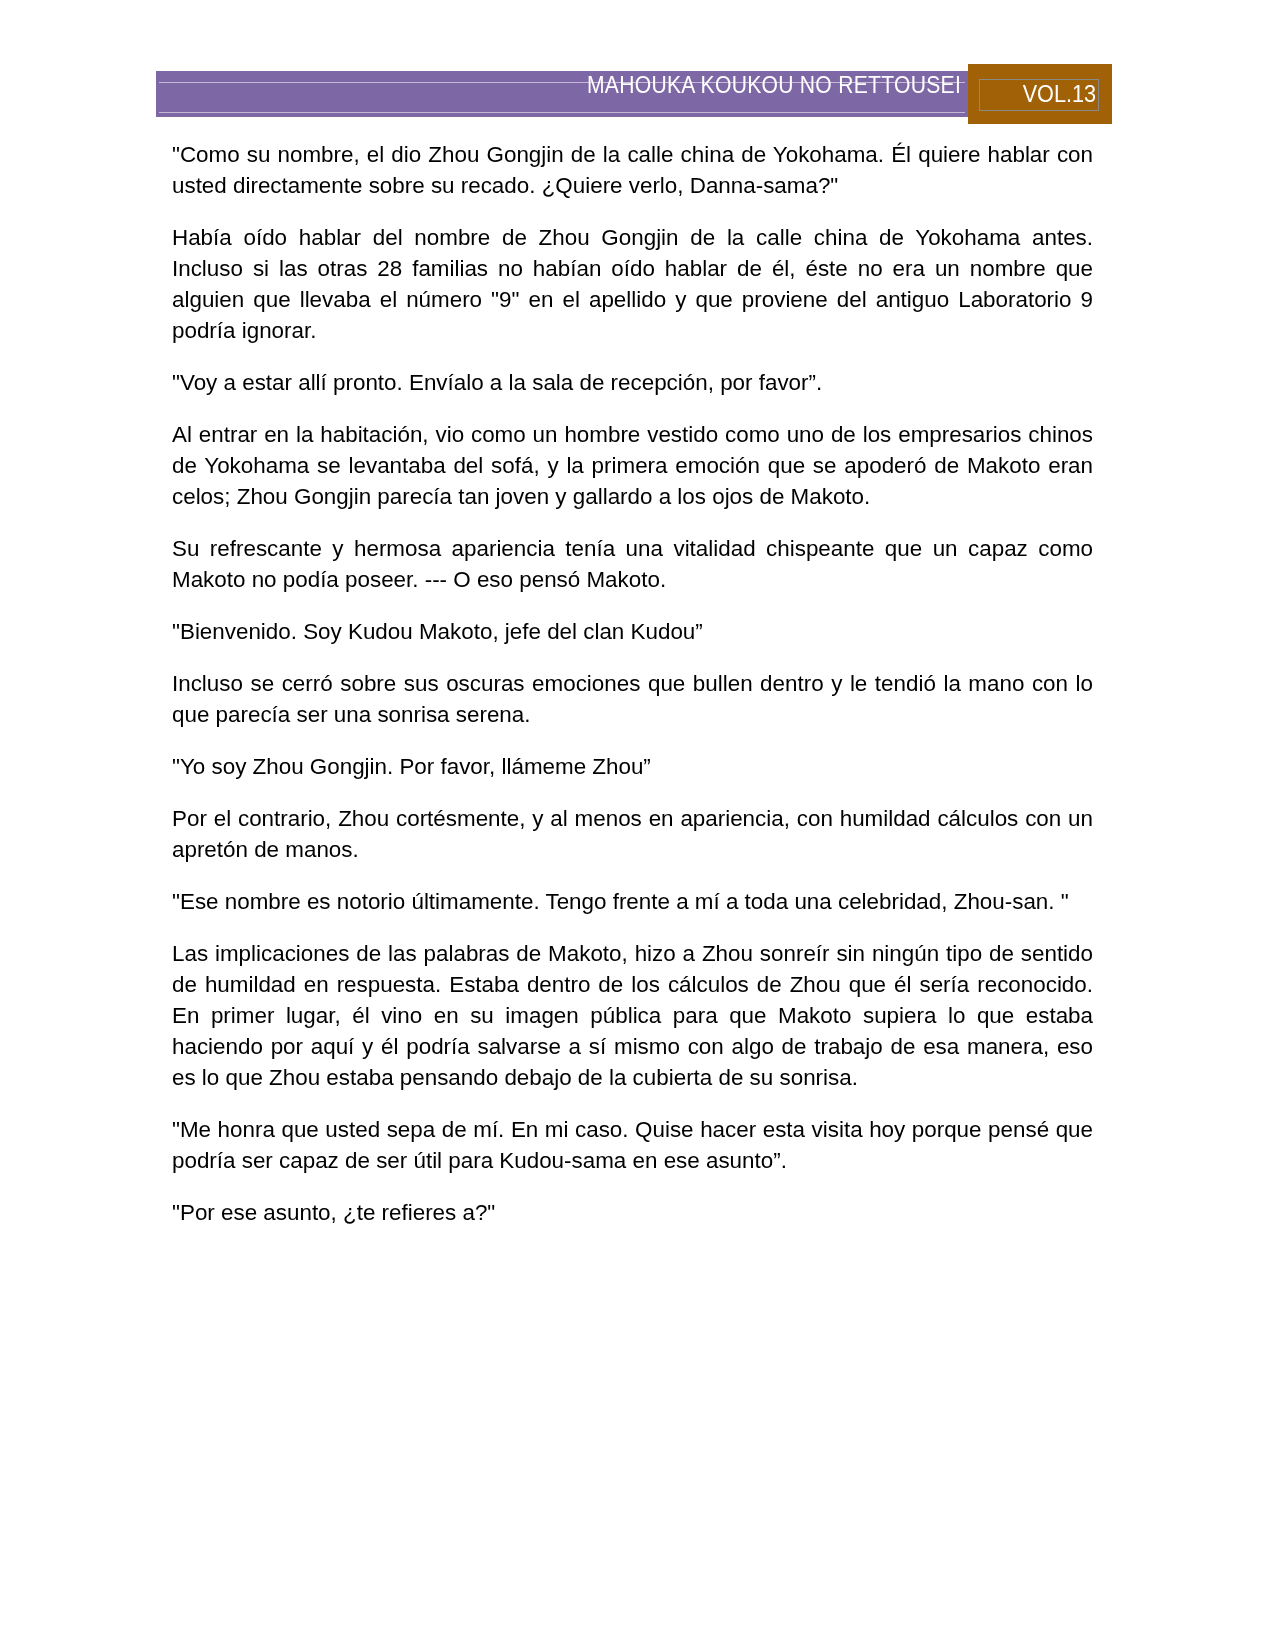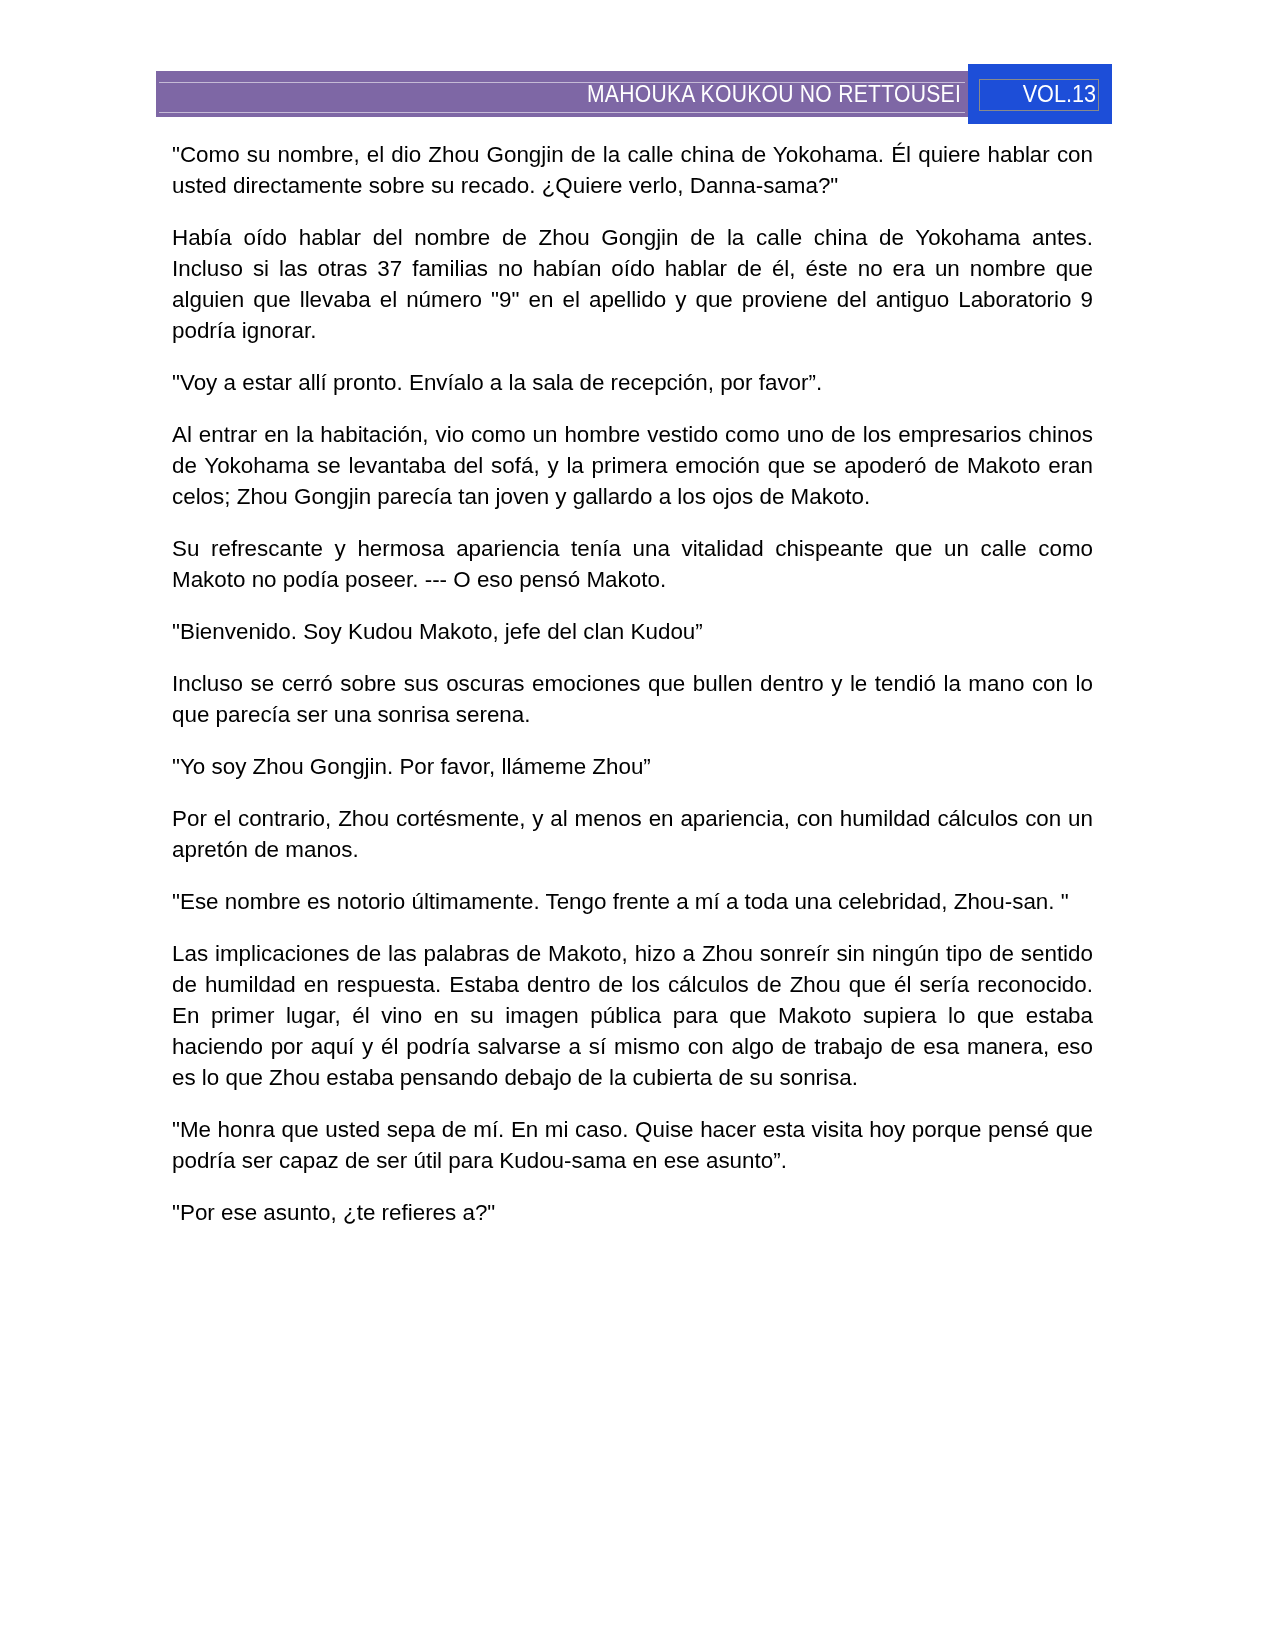--- a/index.html
+++ b/index.html
@@ -25,21 +25,21 @@
     height: 60px;
     display: flex;
     align-items: center;
   }
   .hdr-purple {
     flex: 1 1 auto;
     height: 46px;
     background: #7e67a5;
     position: relative;
     display: flex;
-    align-items: center;
+    align-items: flex-start;
     justify-content: flex-end;
     box-sizing: border-box;
     padding-right: 7px;
   }
   .hdr-purple::before {
     content: "";
     position: absolute;
     left: 3px; right: 3px; top: 11px;
     border-top: 1px solid rgba(255,255,255,0.55);
   }
@@ -55,21 +55,21 @@
     letter-spacing: 0.3px;
     white-space: nowrap;
     transform: scaleX(0.88);
     transform-origin: right center;
     position: relative;
     z-index: 1;
   }
   .hdr-black {
     width: 144px;
     height: 60px;
-    background: #1d4ed8;
+    background: #a16207;
     position: relative;
     display: flex;
     align-items: center;
     justify-content: flex-end;
     box-sizing: border-box;
     padding-right: 16px;
     flex: 0 0 auto;
   }
   .hdr-black::before {
     content: "";
@@ -111,24 +111,24 @@
     <div class="hdr-purple">
       <span class="hdr-title">MAHOUKA KOUKOU NO RETTOUSEI</span>
     </div>
     <div class="hdr-black">
       <span class="hdr-vol">VOL.13</span>
     </div>
   </header>
 
   <main class="body-text" id="paragraphs">
       <p>"Como su nombre, el dio Zhou Gongjin de la calle china de Yokohama. Él quiere hablar con usted directamente sobre su recado. ¿Quiere verlo, Danna-sama?"</p>
-      <p>Había oído hablar del nombre de Zhou Gongjin de la calle china de Yokohama antes. Incluso si las otras 37 familias no habían oído hablar de él, éste no era un nombre que alguien que llevaba el número "9" en el apellido y que proviene del antiguo Laboratorio 9 podría ignorar.</p>
+      <p>Había oído hablar del nombre de Zhou Gongjin de la calle china de Yokohama antes. Incluso si las otras 28 familias no habían oído hablar de él, éste no era un nombre que alguien que llevaba el número "9" en el apellido y que proviene del antiguo Laboratorio 9 podría ignorar.</p>
       <p>"Voy a estar allí pronto. Envíalo a la sala de recepción, por favor”.</p>
       <p>Al entrar en la habitación, vio como un hombre vestido como uno de los empresarios chinos de Yokohama se levantaba del sofá, y la primera emoción que se apoderó de Makoto eran celos; Zhou Gongjin parecía tan joven y gallardo a los ojos de Makoto.</p>
-      <p>Su refrescante y hermosa apariencia tenía una  vitalidad chispeante que un calle como Makoto no podía poseer. --- O eso pensó Makoto.</p>
+      <p>Su refrescante y hermosa apariencia tenía una  vitalidad chispeante que un capaz como Makoto no podía poseer. --- O eso pensó Makoto.</p>
       <p>"Bienvenido. Soy Kudou Makoto, jefe del clan Kudou”</p>
       <p>Incluso se cerró sobre sus oscuras emociones que bullen dentro y le tendió la mano con lo que parecía ser una sonrisa serena.</p>
       <p>"Yo soy Zhou Gongjin. Por favor, llámeme Zhou”</p>
       <p>Por el contrario, Zhou cortésmente, y al menos en apariencia, con humildad cálculos con un apretón de manos.</p>
       <p>"Ese nombre es notorio últimamente. Tengo frente a mí a toda una celebridad, Zhou-san. "</p>
       <p>Las implicaciones de las palabras de Makoto, hizo a Zhou sonreír sin ningún tipo de sentido de humildad en respuesta. Estaba dentro de los cálculos de Zhou que él sería reconocido. En primer lugar, él vino en su imagen pública para que Makoto supiera lo que estaba haciendo por aquí y él podría salvarse a sí mismo con algo de trabajo de esa manera,  eso es lo que Zhou estaba pensando debajo de la cubierta de su sonrisa.</p>
       <p>"Me honra que usted sepa de mí. En mi caso. Quise  hacer esta visita hoy porque pensé que podría ser capaz de ser útil para Kudou-sama en ese asunto”.</p>
       <p>"Por ese asunto, ¿te refieres a?"</p>
     </main>
 

